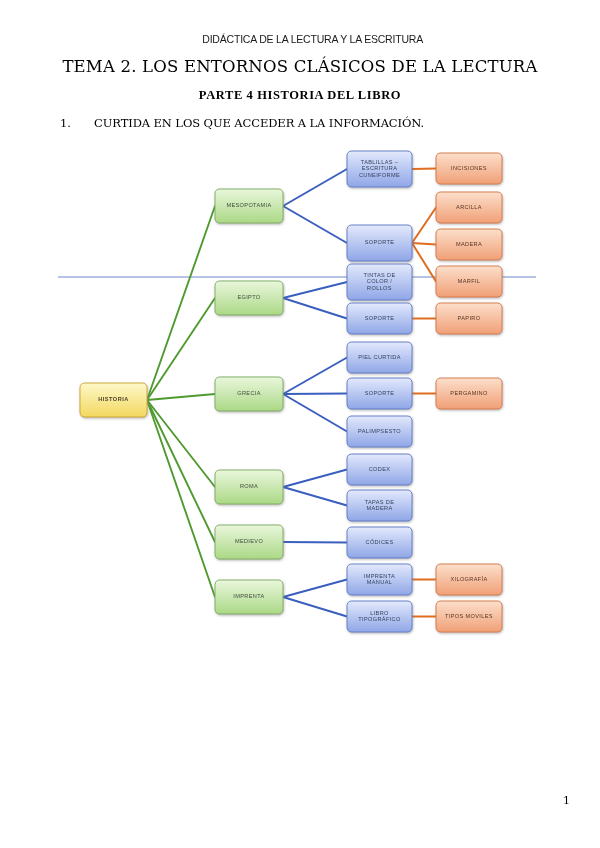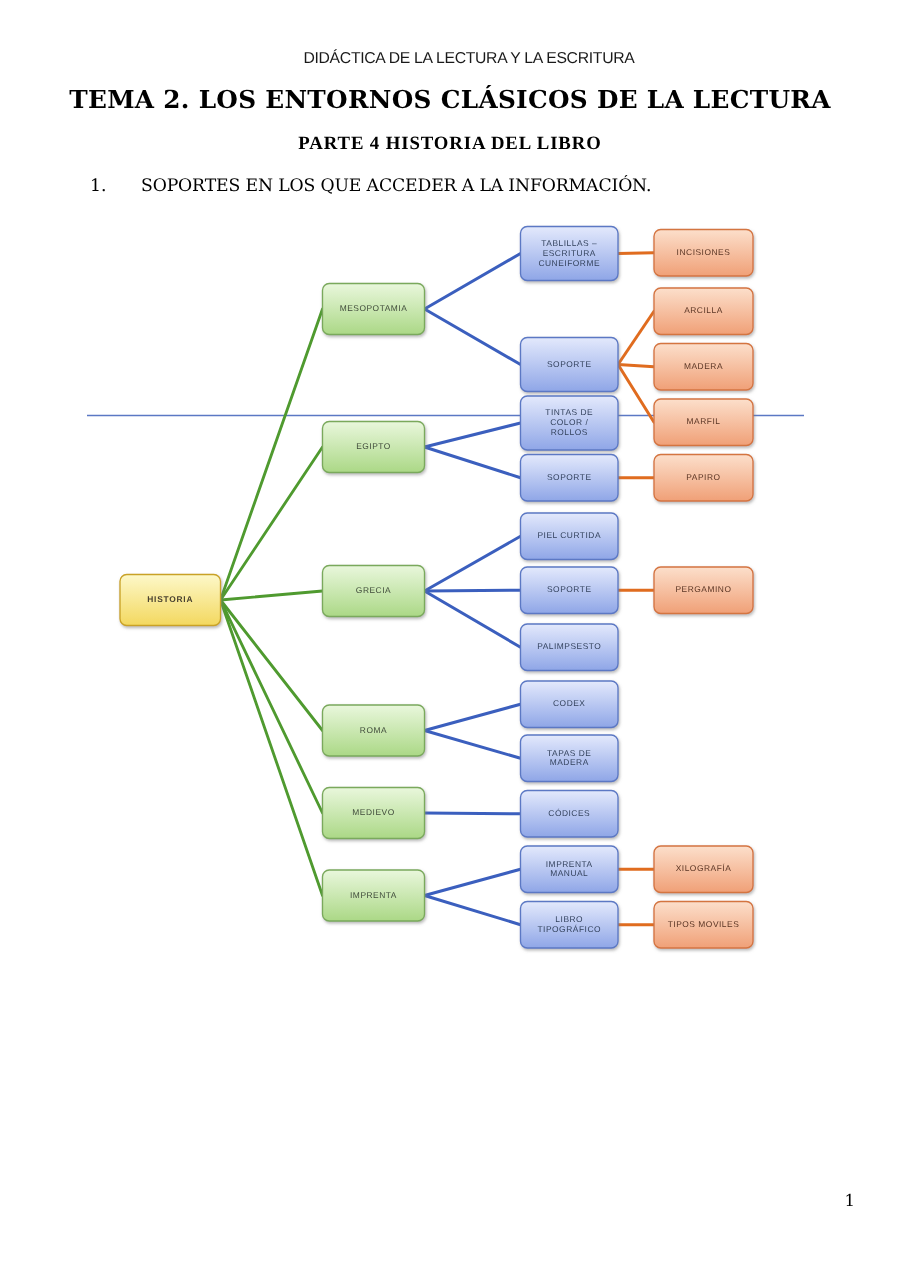--- a/index.html
+++ b/index.html
@@ -34,21 +34,21 @@
     white-space: nowrap;
   }
 
   .doc-title {
     position: absolute;
     top: 57px;
     left: 0;
     width: 600px;
     text-align: center;
     font-family: "DejaVu Serif", serif;
-    font-weight: bold;
+    font-weight: normal;
     font-size: 16.5px;
     letter-spacing: 0.2px;
     color: #000;
     white-space: nowrap;
   }
 
   .doc-subtitle {
     position: absolute;
     top: 88px;
     left: 0;
@@ -291,17 +291,17 @@
       </g>
   </svg>
 
   <div class="doc-header">DIDÁCTICA DE LA LECTURA Y LA ESCRITURA</div>
 
   <div class="doc-title">TEMA 2. LOS ENTORNOS CLÁSICOS DE LA LECTURA</div>
 
   <div class="doc-subtitle">PARTE 4 HISTORIA DEL LIBRO</div>
 
   <div class="list-number">1.</div>
-  <div class="list-text">SOPORTES EN LOS QUE ACCEDER A LA INFORMACIÓN.</div>
+  <div class="list-text">CURTIDA EN LOS QUE ACCEDER A LA INFORMACIÓN.</div>
 
   <div class="page-number">1</div>
 
 </div>
 
 </body></html>

